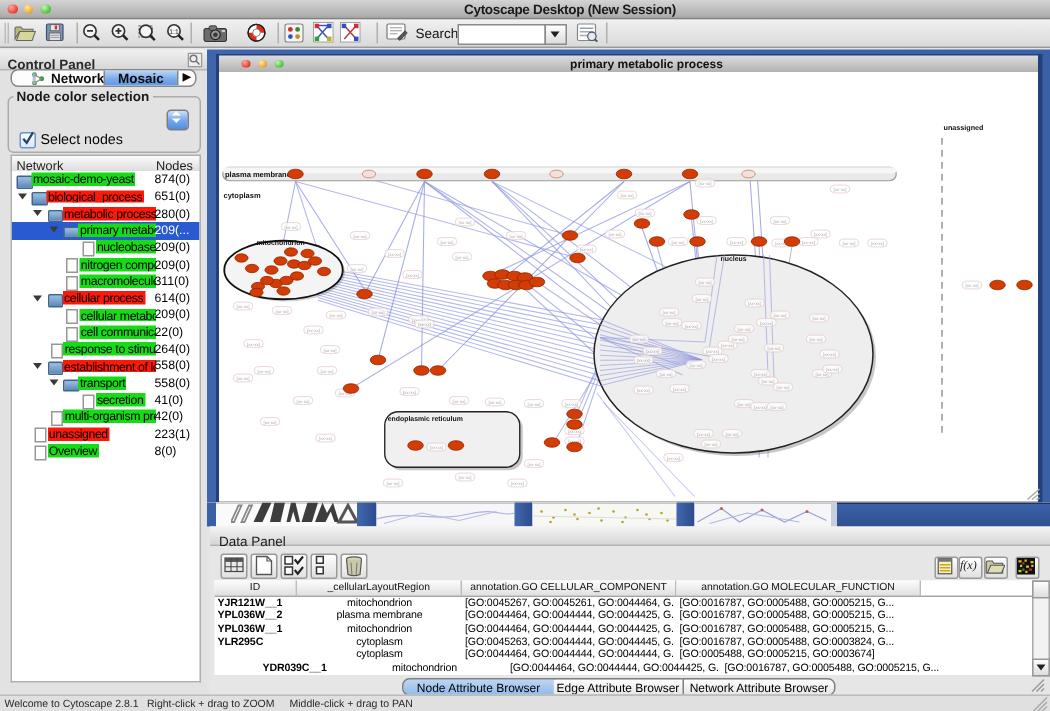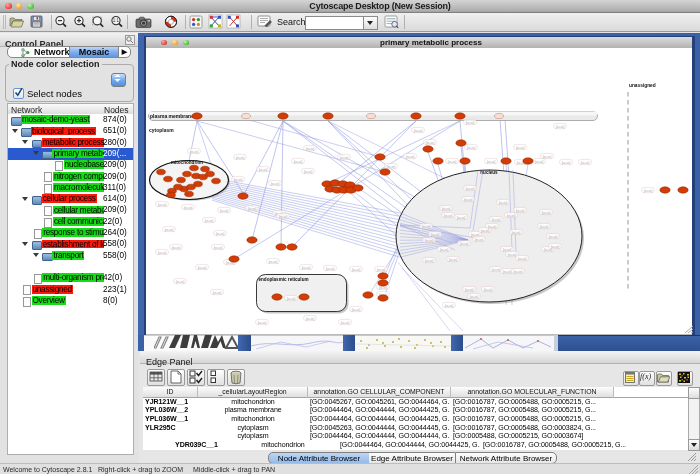--- a/index.html
+++ b/index.html
@@ -264,20 +264,25 @@
 <div class="arrow" style="left:14.2px;"></div>
 <div class="fold" style="left:23.7px;"></div>
 <span class="nm r" style="left:33.7px;max-width:60.3px;">establishment of lo</span>
 <span class="vl" style="">558(0)</span>
 </div>
 <div class="trow abs" style="top:136.10px;">
 <div class="arrow" style="left:24.9px;"></div>
 <div class="fold" style="left:34.4px;"></div>
 <span class="nm g" style="left:44.4px;max-width:49.6px;">transport</span>
 <span class="vl" style="">558(0)</span>
+</div>
+<div class="trow abs" style="top:147.40px;">
+<div class="file" style="left:47.099999999999994px;"></div>
+<span class="nm g" style="left:55.599999999999994px;max-width:38.400000000000006px;">secretion</span>
+<span class="vl" style="">41(0)</span>
 </div>
 <div class="trow abs" style="top:158.70px;">
 <div class="file" style="left:25.7px;"></div>
 <span class="nm g" style="left:34.2px;max-width:59.8px;">multi-organism pro</span>
 <span class="vl" style="">42(0)</span>
 </div>
 <div class="trow abs" style="top:170.00px;">
 <div class="file" style="left:15.0px;"></div>
 <span class="nm r" style="left:23.5px;max-width:70.5px;">unassigned</span>
 <span class="vl" style="">223(1)</span>
@@ -714,21 +719,21 @@
             <path d="M10 13 L35 6 L70 12" stroke="#b0b6e4" stroke-width=".7" fill="none"></path>
             <circle cx="18" cy="3" r="1" fill="#c06050"></circle>
             <circle cx="45" cy="4" r="1" fill="#c06050"></circle>
             <circle cx="75" cy="5" r="1" fill="#c06050"></circle>
           </svg></div>
 <div class="abs" style="left:420px;top:0;width:142px;height:16px;background:linear-gradient(#3b61a7,#2e4f8e);border-top:1px solid #1d3463;"></div>
 <div class="abs" style="left:416px;top:0;width:4px;height:16px;background:#c8cede;"></div>
 </div>
 </div>
 <div id="dpanel" class="abs">
-<div id="dphead" class="abs"><span>Edge Panel</span></div>
+<div id="dphead" class="abs"><span>Data Panel</span></div>
 <div class="dbtn abs" style="left:7px;top:18px;"></div>
 <div class="dbtn abs" style="left:27px;top:18px;"></div>
 <div class="dbtn abs" style="left:47px;top:18px;"></div>
 <div class="dbtn abs" style="left:67px;top:18px;"></div>
 <div class="dbtn abs" style="left:87px;top:18px;"></div>
 <svg class="abs" style="left:7px;top:18px;" width="18" height="17">
         <g transform="translate(3,3)">
           <rect x="0" y="0" width="12" height="9" fill="#e8e8e8" stroke="#444" stroke-width="0.8"></rect>
           <rect x="0" y="0" width="12" height="2.6" fill="#555"></rect>
           <line x1="4" y1="0" x2="4" y2="9" stroke="#444" stroke-width="0.7"></line>

